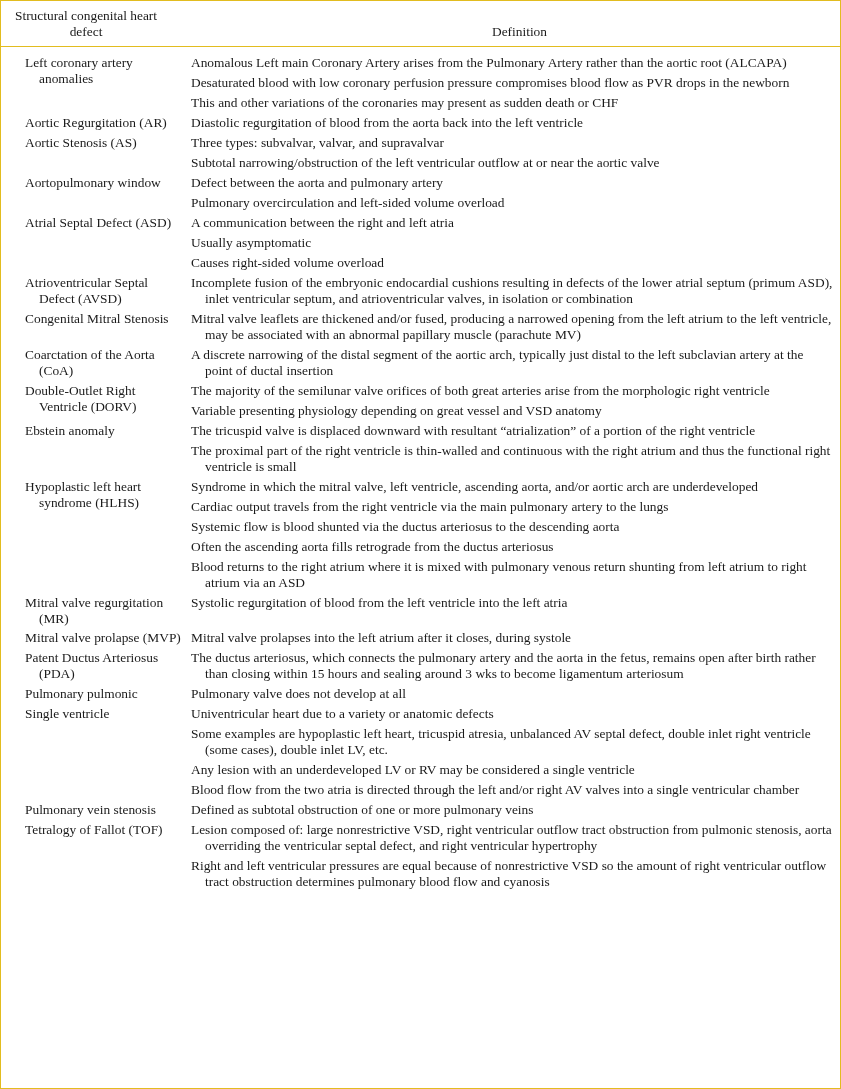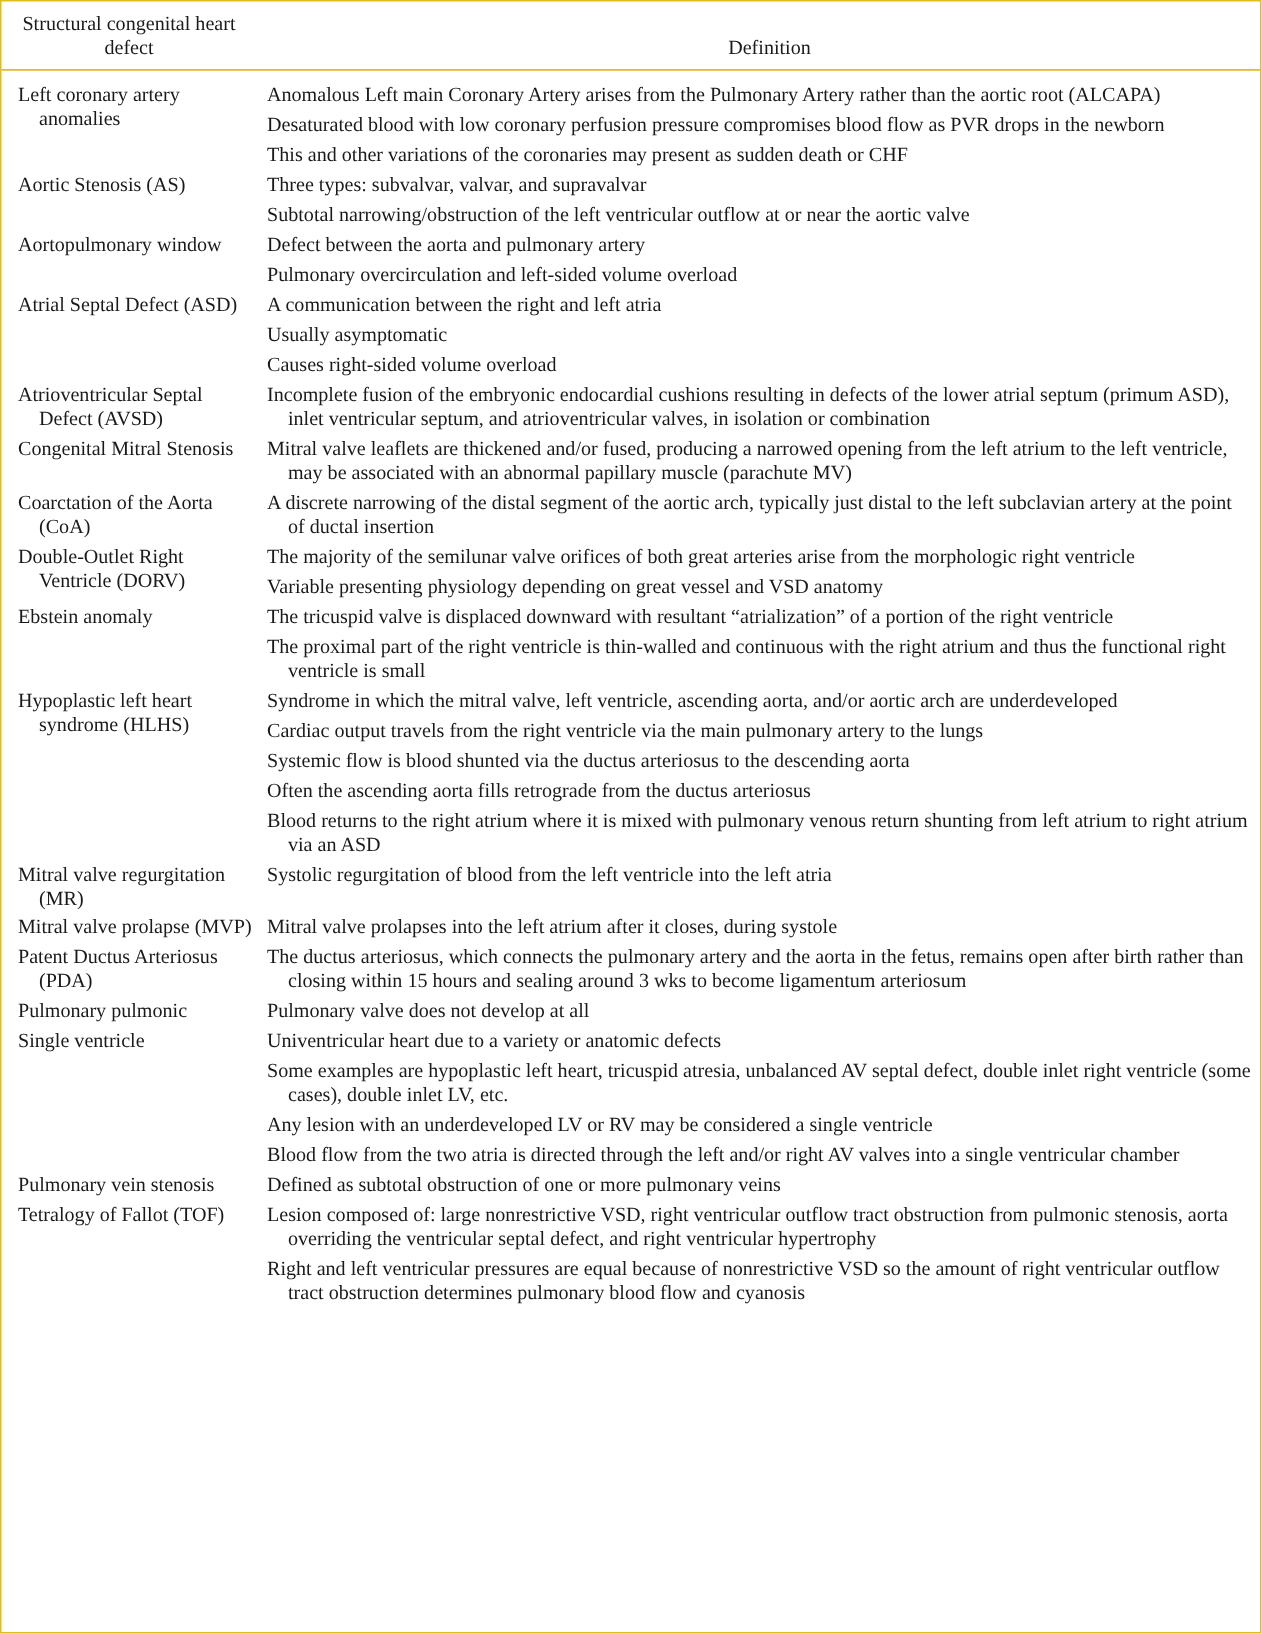--- a/index.html
+++ b/index.html
@@ -38,21 +38,21 @@
     }
     thead th.col-def {
       padding-left: 8px;
     }
     td {
       vertical-align: top;
       padding: 0;
     }
     td.term {
       width: 160px;
-      padding-left: 11px;
+      padding-left: 24px;
       padding-right: 6px;
     }
     td.defs {
       padding-right: 6px;
       margin-top: 11px;
     }
     .term-text, .def-line {
       display: block;
       text-indent: -14px;
       padding-left: 14px;
@@ -88,20 +88,28 @@
             <span class="term-text">Left coronary artery anomalies</span>
           </td>
           <td class="defs">
             <span class="def-line">Anomalous Left main Coronary Artery arises from the Pulmonary Artery rather than the aortic root (ALCAPA)</span>
             <span class="def-line">Desaturated blood with low coronary perfusion pressure compromises blood flow as PVR drops in the newborn</span>
             <span class="def-line">This and other variations of the coronaries may present as sudden death or CHF</span>
           </td>
         </tr>
         <tr>
           <td class="term">
+            <span class="term-text">Aortic Regurgitation (AR)</span>
+          </td>
+          <td class="defs">
+            <span class="def-line">Diastolic regurgitation of blood from the aorta back into the left ventricle</span>
+          </td>
+        </tr>
+        <tr>
+          <td class="term">
             <span class="term-text">Aortic Stenosis (AS)</span>
           </td>
           <td class="defs">
             <span class="def-line">Three types: subvalvar, valvar, and supravalvar</span>
             <span class="def-line">Subtotal narrowing/obstruction of the left ventricular outflow at or near the aortic valve</span>
           </td>
         </tr>
         <tr>
           <td class="term">
             <span class="term-text">Aortopulmonary window</span>

